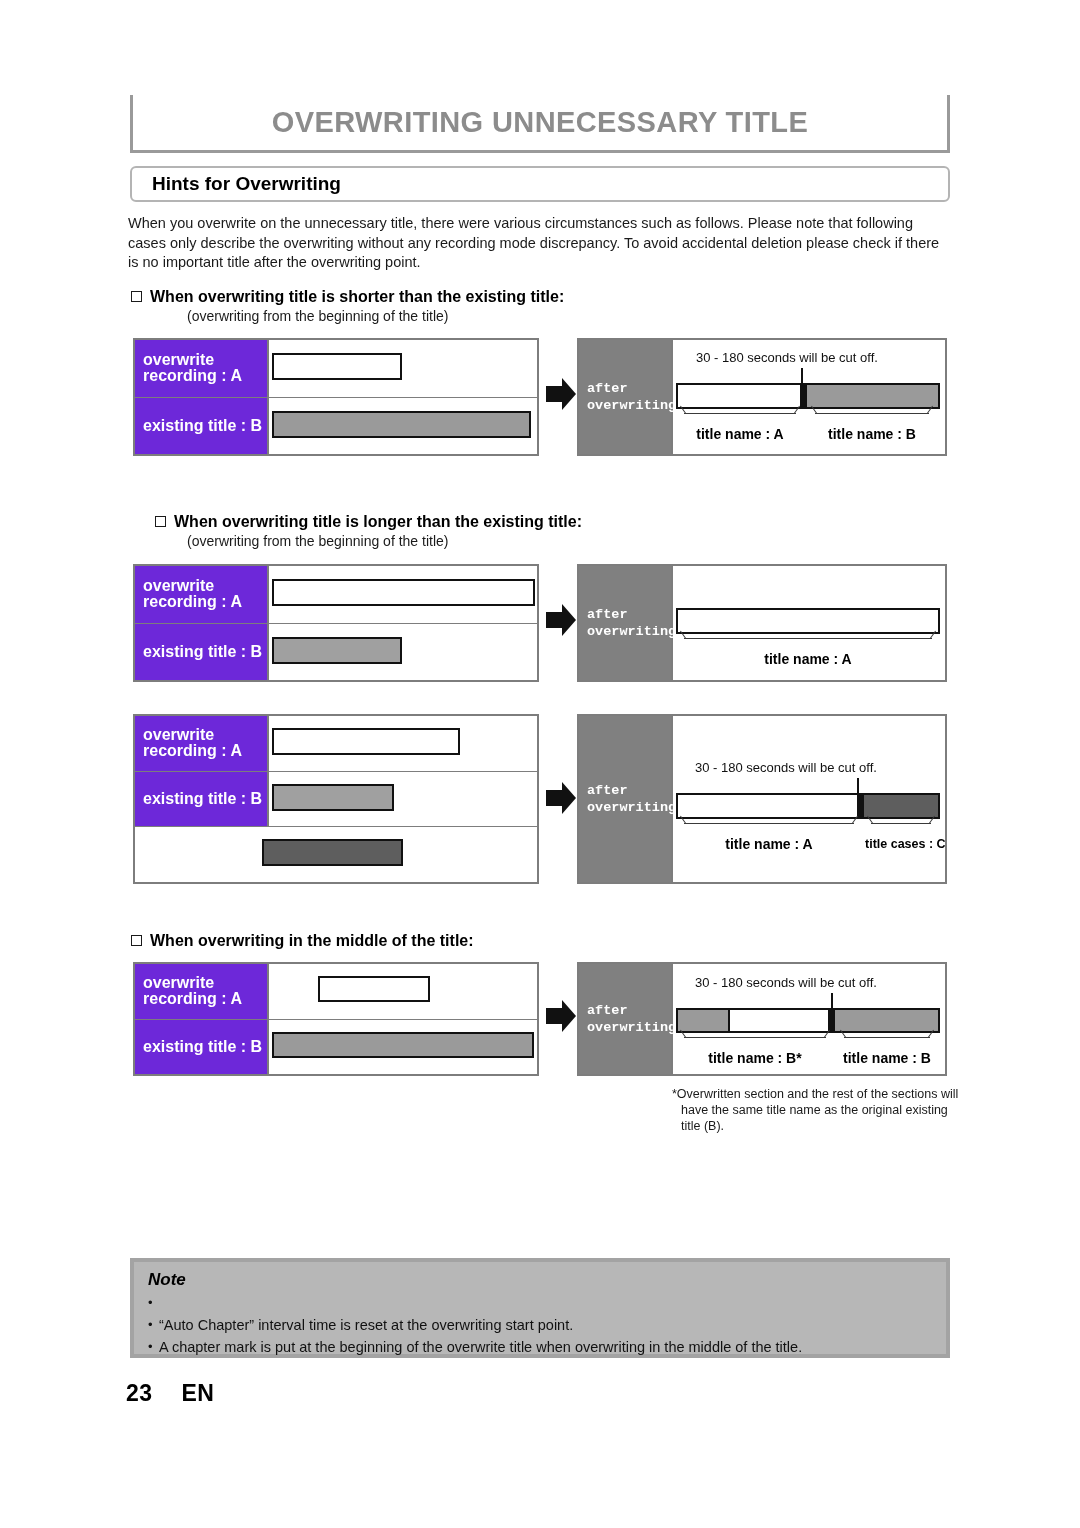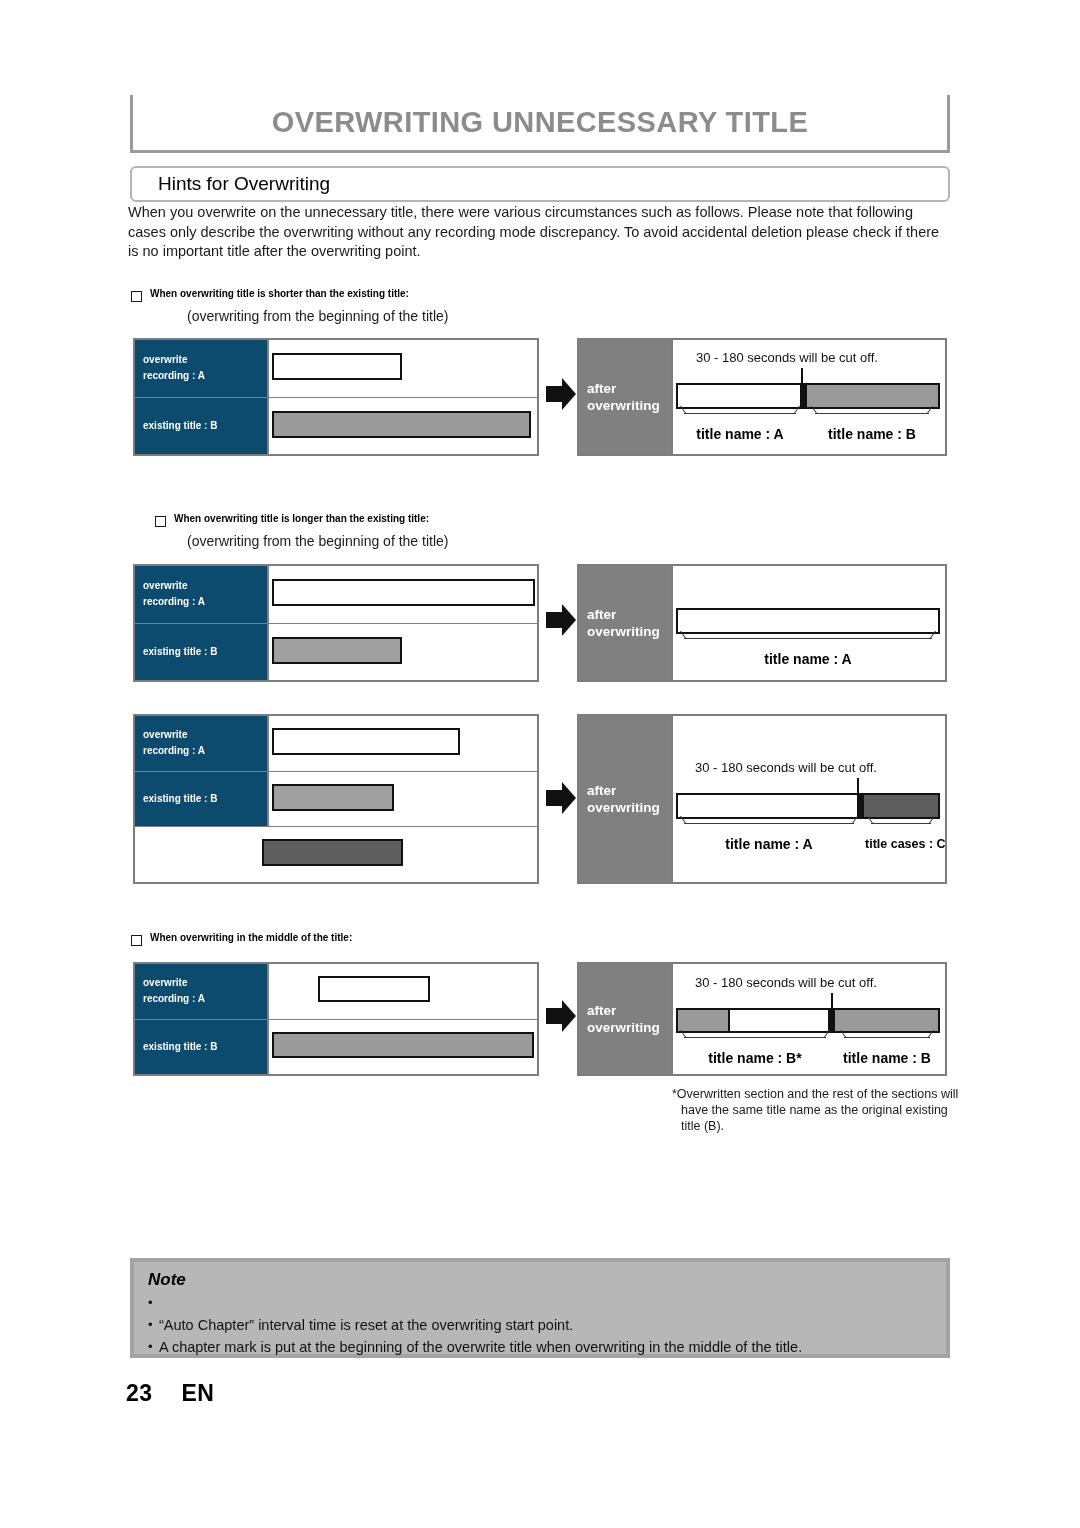--- a/index.html
+++ b/index.html
@@ -53,41 +53,41 @@
     height: 36px;
     border: 2px solid #b4b4b4;
     border-radius: 6px;
     box-sizing: border-box;
     display: flex;
     align-items: center;
     background: #ffffff;
   }
   .section-head-text {
     font-size: 19px;
-    font-weight: normal;
-    padding-left: 26px;
+    font-weight: bold;
+    padding-left: 20px;
     color: #000;
   }
 
   .intro {
     position: absolute;
     left: 128px;
-    top: 203px;
+    top: 214px;
     width: 818px;
     font-size: 14.5px;
     line-height: 19.5px;
     color: #1a1a1a;
   }
 
   
   .bullet-head {
     position: absolute;
     display: flex;
     align-items: flex-start;
-    font-size: 10px;
+    font-size: 16px;
     font-weight: bold;
     color: #000;
   }
   .cbox {
     display: inline-block;
     width: 11px;
     height: 11px;
     border: 1.6px solid #1a1a1a;
     box-sizing: border-box;
     margin-right: 8px;
@@ -117,23 +117,23 @@
   }
   .prow {
     display: flex;
     flex: 1;
     position: relative;
     min-height: 0;
   }
   .prow + .prow { border-top: 1px solid #7d7d7d; }
 
   .rowlabel {
-    background: #0c4a6e;
+    background: #6d28d9;
     color: #ffffff;
-    font-size: 10px;
+    font-size: 16px;
     font-weight: bold;
     line-height: 16.5px;
     display: flex;
     flex-direction: column;
     justify-content: center;
     padding-left: 8px;
     box-sizing: border-box;
     flex: none;
     border-right: 2px solid #7d7d7d;
   }
@@ -162,20 +162,21 @@
     font-weight: bold;
     line-height: 17px;
     display: flex;
     flex-direction: column;
     justify-content: center;
     padding-left: 8px;
     box-sizing: border-box;
     flex: none;
     border-right: 2px solid #7d7d7d;
     height: 100%;
+    font-family: Liberation Mono, monospace;
   }
   .after-body {
     position: relative;
     flex: 1;
     height: 100%;
     background: #ffffff;
   }
   .cutoff-text {
     position: absolute;
     font-size: 13px;

